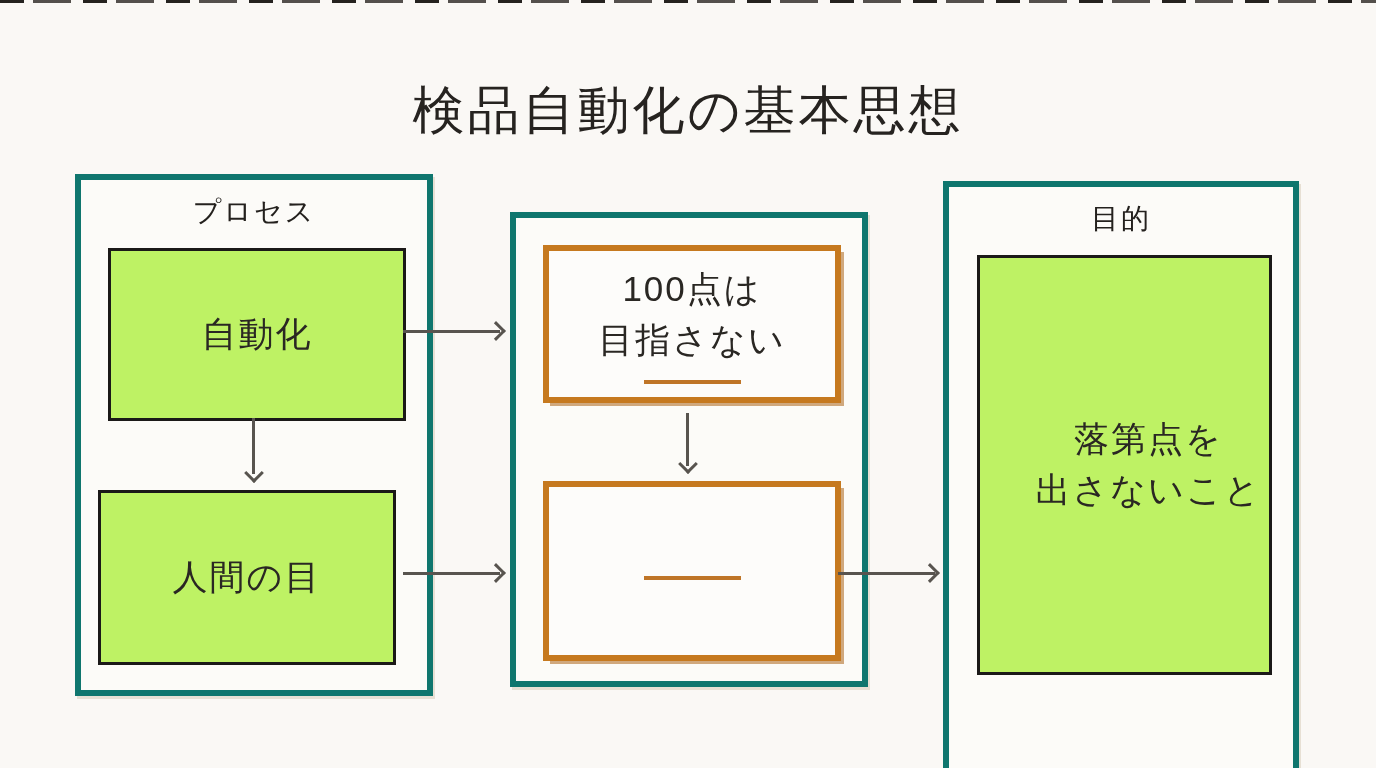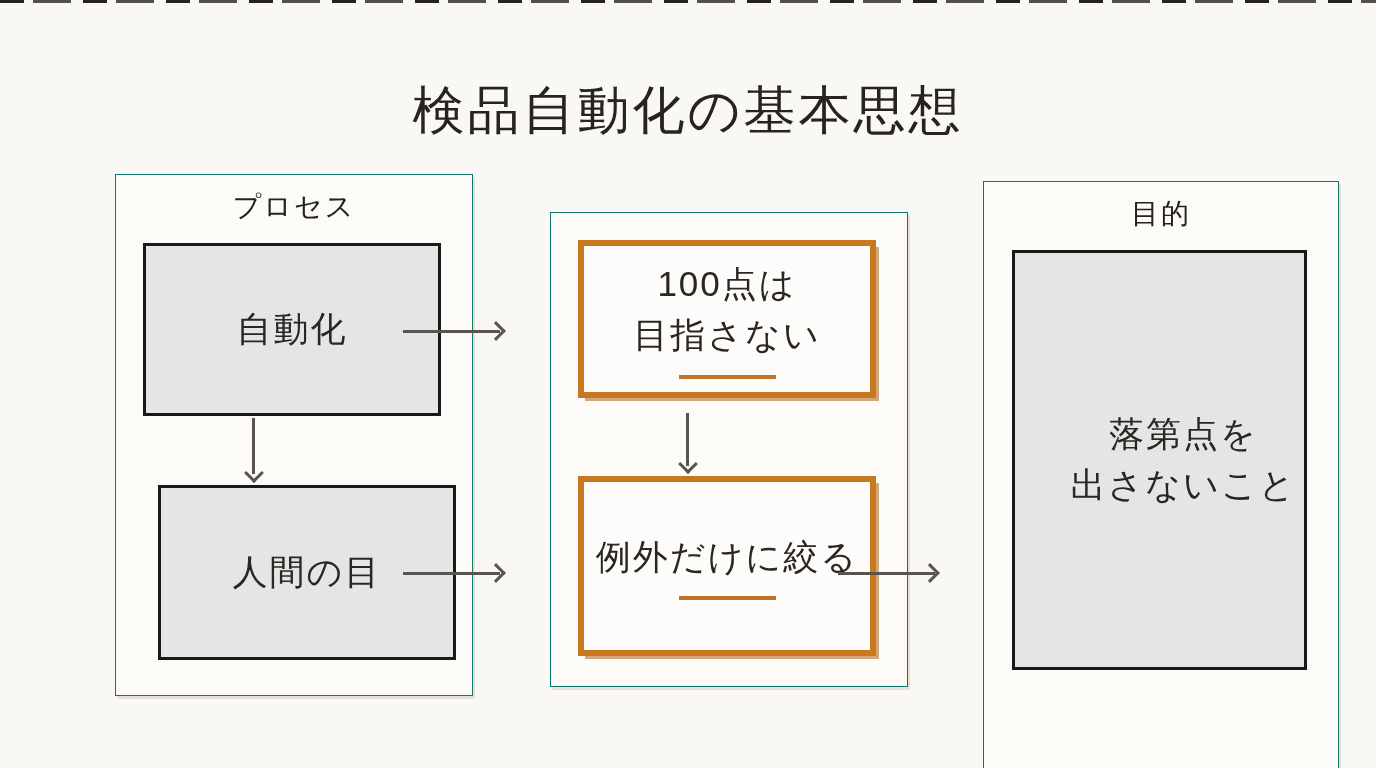--- a/index.html
+++ b/index.html
@@ -38,40 +38,39 @@
     left: 0;
     width: 100%;
     text-align: center;
     font-size: 52px;
     letter-spacing: 3px;
     font-weight: 500;
     color: #262320;
   }
   .container {
     position: absolute;
-    border: 1px solid #0f766e;
+    border: 6px solid #0f766e;
     background: #fcfbf8;
     box-shadow: 2px 3px 0 rgba(196,180,152,0.35);
     box-sizing: border-box;
-    margin-left: 40px;
   }
   .container-label {
     position: absolute;
     top: 13px;
     left: 0;
     width: 100%;
     text-align: center;
     font-size: 28px;
     letter-spacing: 2px;
     color: #24211e;
   }
   .inner-box {
     position: absolute;
     border: 3px solid #1b1918;
-    background: #e5e5e5;
+    background: #bef264;
     box-sizing: border-box;
     display: flex;
     flex-direction: column;
     align-items: center;
     justify-content: center;
   }
   .accent-box {
     position: absolute;
     border: 6px solid #c6791f;
     background: #fdfcfa;
@@ -129,33 +128,32 @@
 
   <div class="edge-artifact"></div>
 
   <div class="page-title">検品自動化の基本思想</div>
 
   <div class="container" style="left:75px; top:174px; width:358px; height:522px;">
     <div class="container-label">プロセス</div>
     <div class="inner-box" style="left:27px; top:68px; width:298px; height:173px;">
       <div class="box-label">自動化</div>
     </div>
-    <div class="inner-box" style="left:42px; top:310px; width:298px; height:175px;">
+    <div class="inner-box" style="left:17px; top:310px; width:298px; height:175px;">
       <div class="box-label">人間の目</div>
     </div>
   </div>
 
   <div class="container" style="left:510px; top:212px; width:358px; height:475px;">
     <div class="accent-box" style="left:27px; top:27px; width:298px; height:158px;">
       <div class="box-label">100点は
 目指さない</div>
       <div class="accent-underline"></div>
     </div>
     <div class="accent-box" style="left:27px; top:263px; width:298px; height:180px;">
-      <div class="box-label">例外だけに絞る</div>
       <div class="accent-underline"></div>
     </div>
   </div>
 
   <div class="container" style="left:943px; top:181px; width:356px; height:628px;">
     <div class="container-label">目的</div>
     <div class="inner-box" style="left:28px; top:68px; width:295px; height:420px;padding-left:48px;">
       <div class="box-label">落第点を
 出さないこと</div>
     </div>

